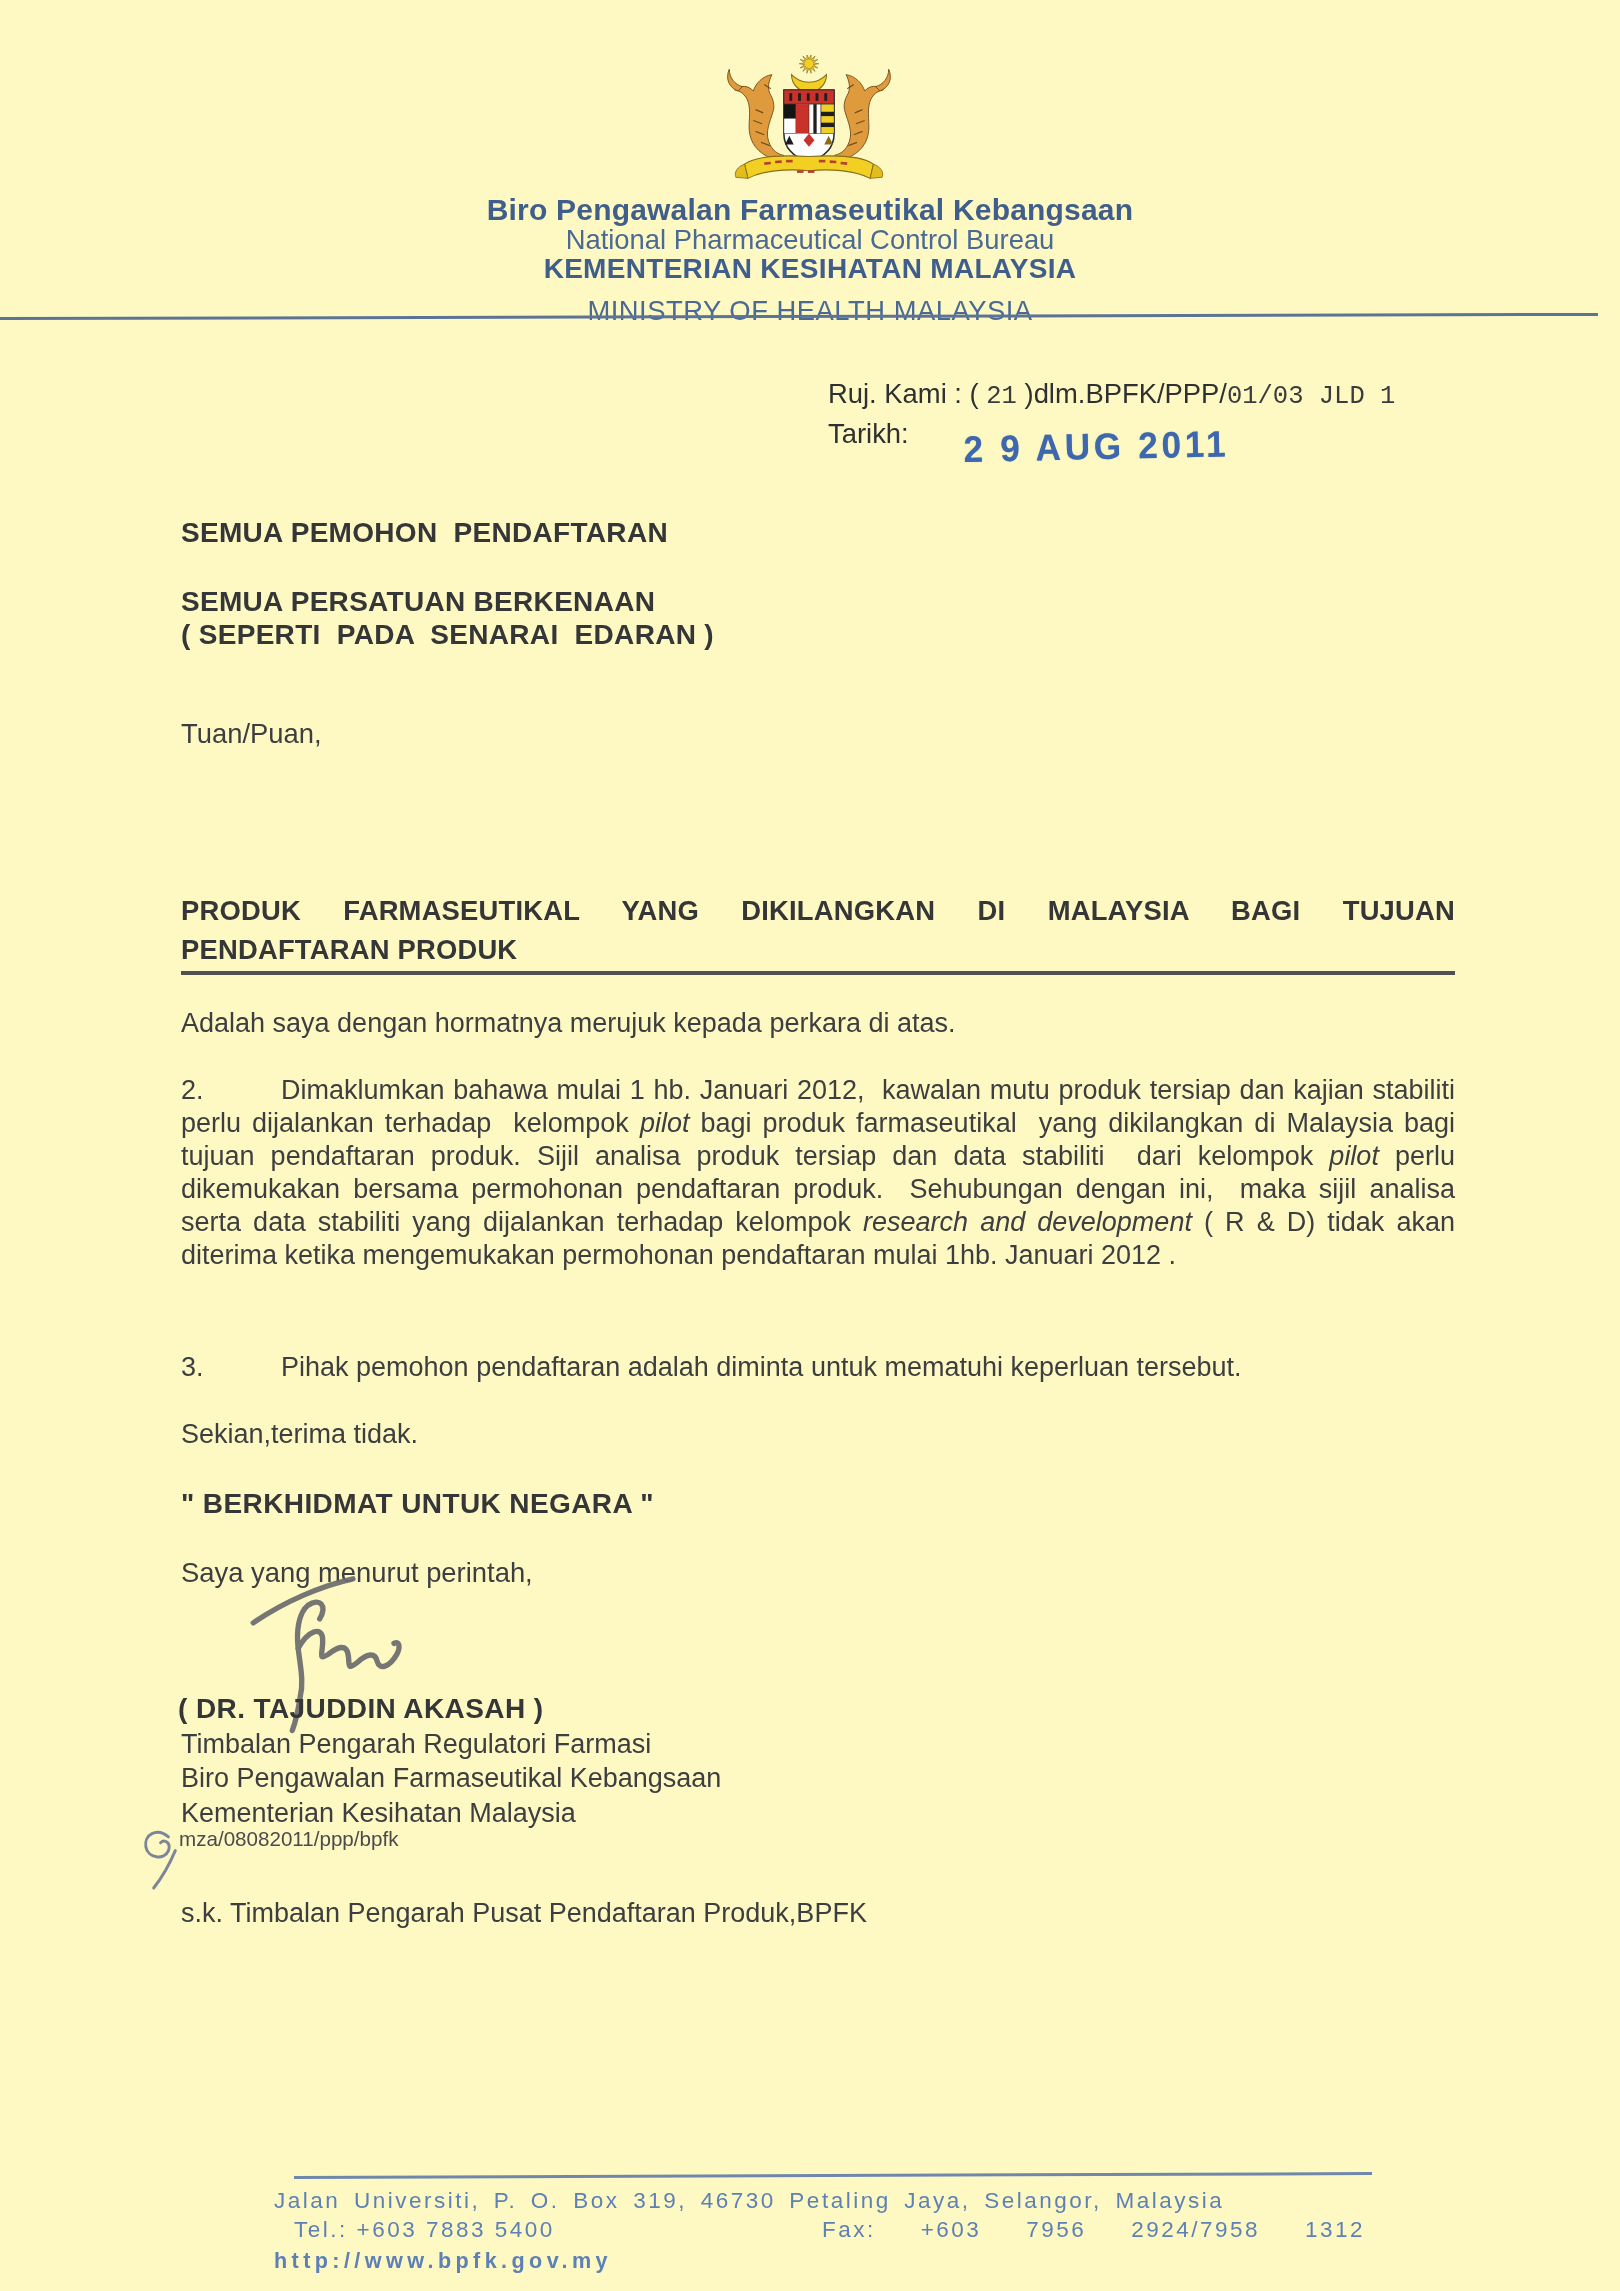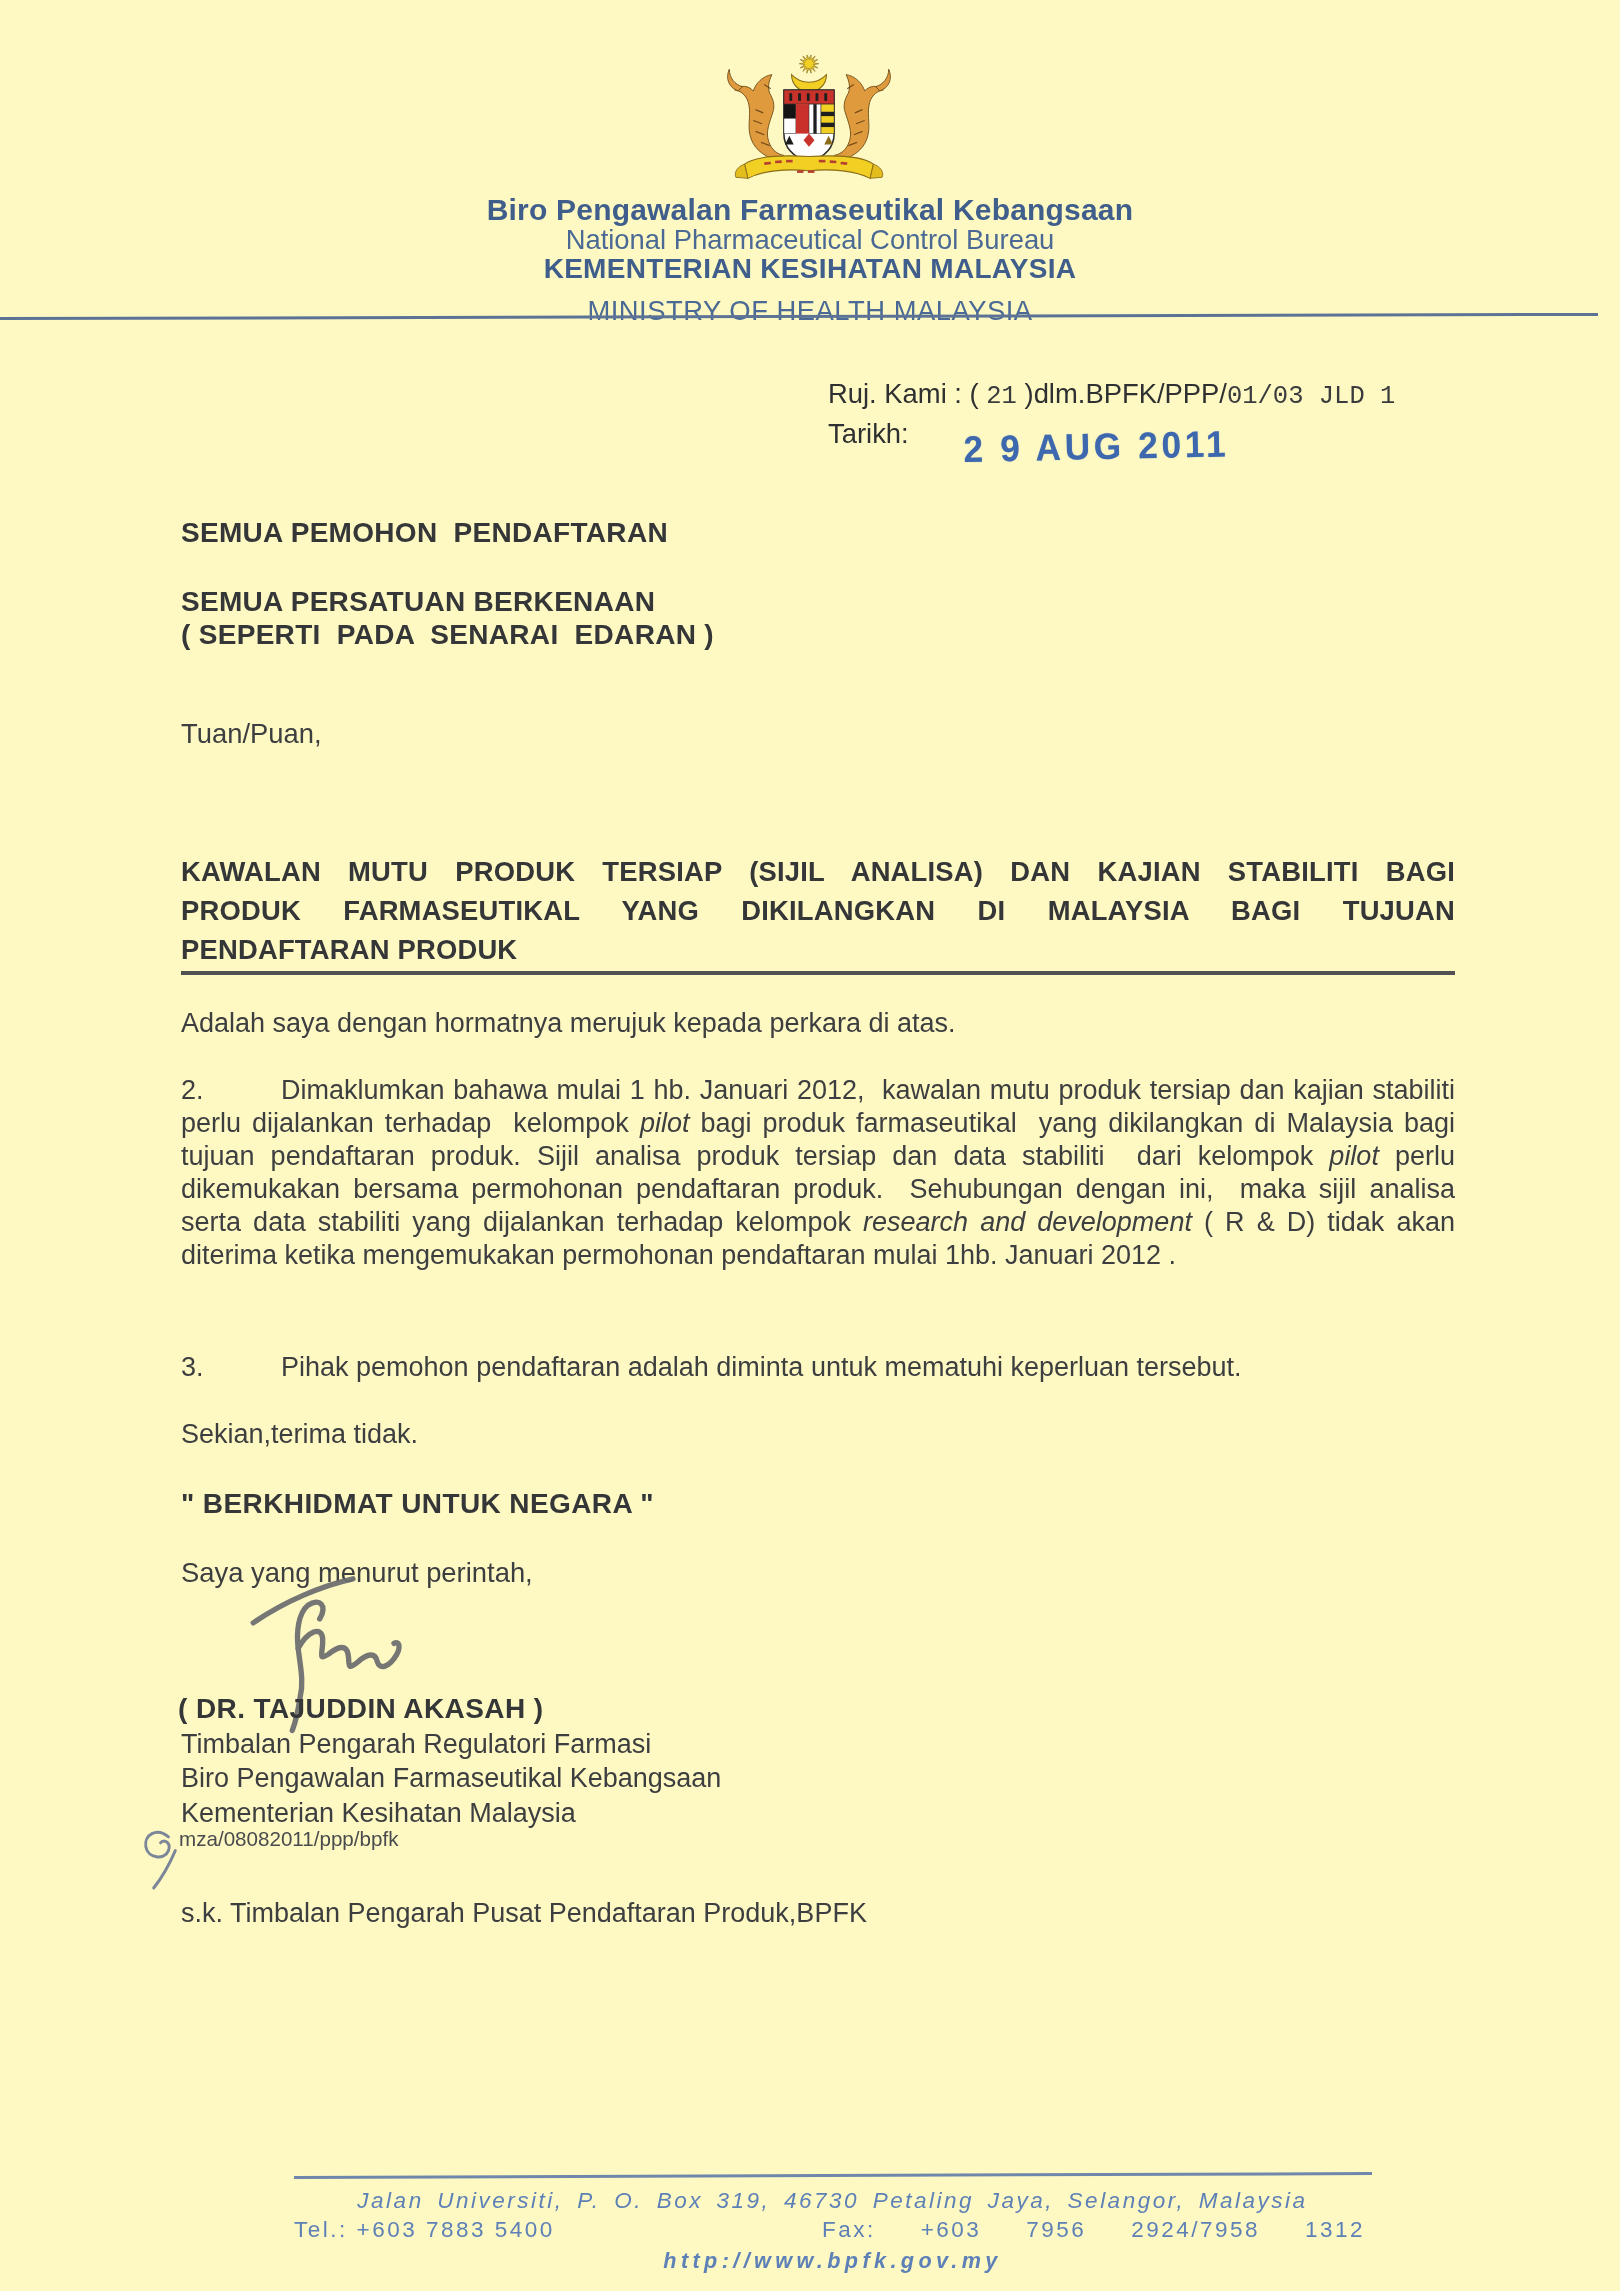--- a/index.html
+++ b/index.html
@@ -49,21 +49,21 @@
   .sig-name{top:1693px;left:178px;font-size:28px;font-weight:bold;color:#353637;letter-spacing:0.4px;white-space:pre;}
   .sig-t1{top:1729px;left:181px;font-size:27px;}
   .sig-t2{top:1763px;left:181px;font-size:27px;}
   .sig-t3{top:1798px;left:181px;font-size:27px;}
   .sig-ref{top:1827px;left:179px;font-size:20.6px;color:#4a4b4d;}
   
   .cc1{top:1898px;left:181px;font-size:27px;}
   .cc2{top:1930px;left:243px;font-size:27px;}
   
   .foot-rule{top:2174px;left:294px;width:1078px;height:2.9px;background:#6f87ab;transform:rotate(-0.2deg);}
-  .foot{left:274px;width:1117px;text-align:center;color:#5d80b6;font-style:italic;}
+  .foot{left:274px;width:1117px;color:#5d80b6;}
   .f-addr{top:2188px;font-size:22.5px;letter-spacing:2.5px;word-spacing:4.9px;white-space:pre;}
   .f-tel{top:2217px;left:294px;width:1071px;display:flex;justify-content:space-between;color:#5d80b6;}
   .f-tel span{font-size:22.5px;letter-spacing:2.5px;white-space:pre;}
   .f-fax{word-spacing:13.7px;}
   .f-url{top:2248px;font-size:21.6px;font-weight:bold;letter-spacing:4.4px;word-spacing:2px;}
   svg{display:block;}
 </style>
 </head>
 <body>
 
@@ -138,21 +138,20 @@
 
   <div class="abs ref1"><span>Ruj. Kami : ( </span><span class="typed">21</span><span> )dlm.BPFK/PPP/</span><span class="typed">01/03</span><span class="typed"> JLD 1</span></div>
   <div class="abs ref2">Tarikh:</div>
   <div class="abs stamp">2 9 AUG 2011</div>
 
   <div class="abs recip r1">SEMUA PEMOHON  PENDAFTARAN</div>
   <div class="abs recip r2">SEMUA PERSATUAN BERKENAAN</div>
   <div class="abs recip r3">( SEPERTI  PADA  SENARAI  EDARAN )</div>
   <div class="abs salut">Tuan/Puan,</div>
 
-  <div class="abs subj s1">KAWALAN MUTU PRODUK TERSIAP (SIJIL ANALISA) DAN KAJIAN STABILITI BAGI</div>
   <div class="abs subj s2">PRODUK FARMASEUTIKAL YANG DIKILANGKAN DI MALAYSIA BAGI TUJUAN</div>
   <div class="abs subj s3">PENDAFTARAN PRODUK</div>
   <div class="abs subj-rule"></div>
 
   <div class="abs para p1">Adalah saya dengan hormatnya merujuk kepada perkara di atas.</div>
 
   <div class="abs para p2"><span class="pnum">2.</span><span>Dimaklumkan bahawa mulai 1 hb. Januari 2012,  kawalan mutu produk tersiap dan kajian stabiliti perlu dijalankan terhadap  kelompok </span><span class="it">pilot</span><span> bagi produk farmaseutikal  yang dikilangkan di Malaysia bagi  tujuan pendaftaran produk. Sijil analisa produk tersiap dan data stabiliti  dari kelompok </span><span class="it">pilot</span><span> perlu dikemukakan bersama permohonan pendaftaran produk.  Sehubungan dengan ini,  maka sijil analisa serta data stabiliti yang dijalankan terhadap kelompok </span><span class="it">research and development</span><span> ( R &amp; D) tidak akan diterima ketika mengemukakan permohonan pendaftaran mulai 1hb. Januari 2012 .</span></div>
 
   <div class="abs para p3"><span class="pnum">3.</span><span>Pihak pemohon pendaftaran adalah diminta untuk mematuhi keperluan tersebut.</span></div>
 

